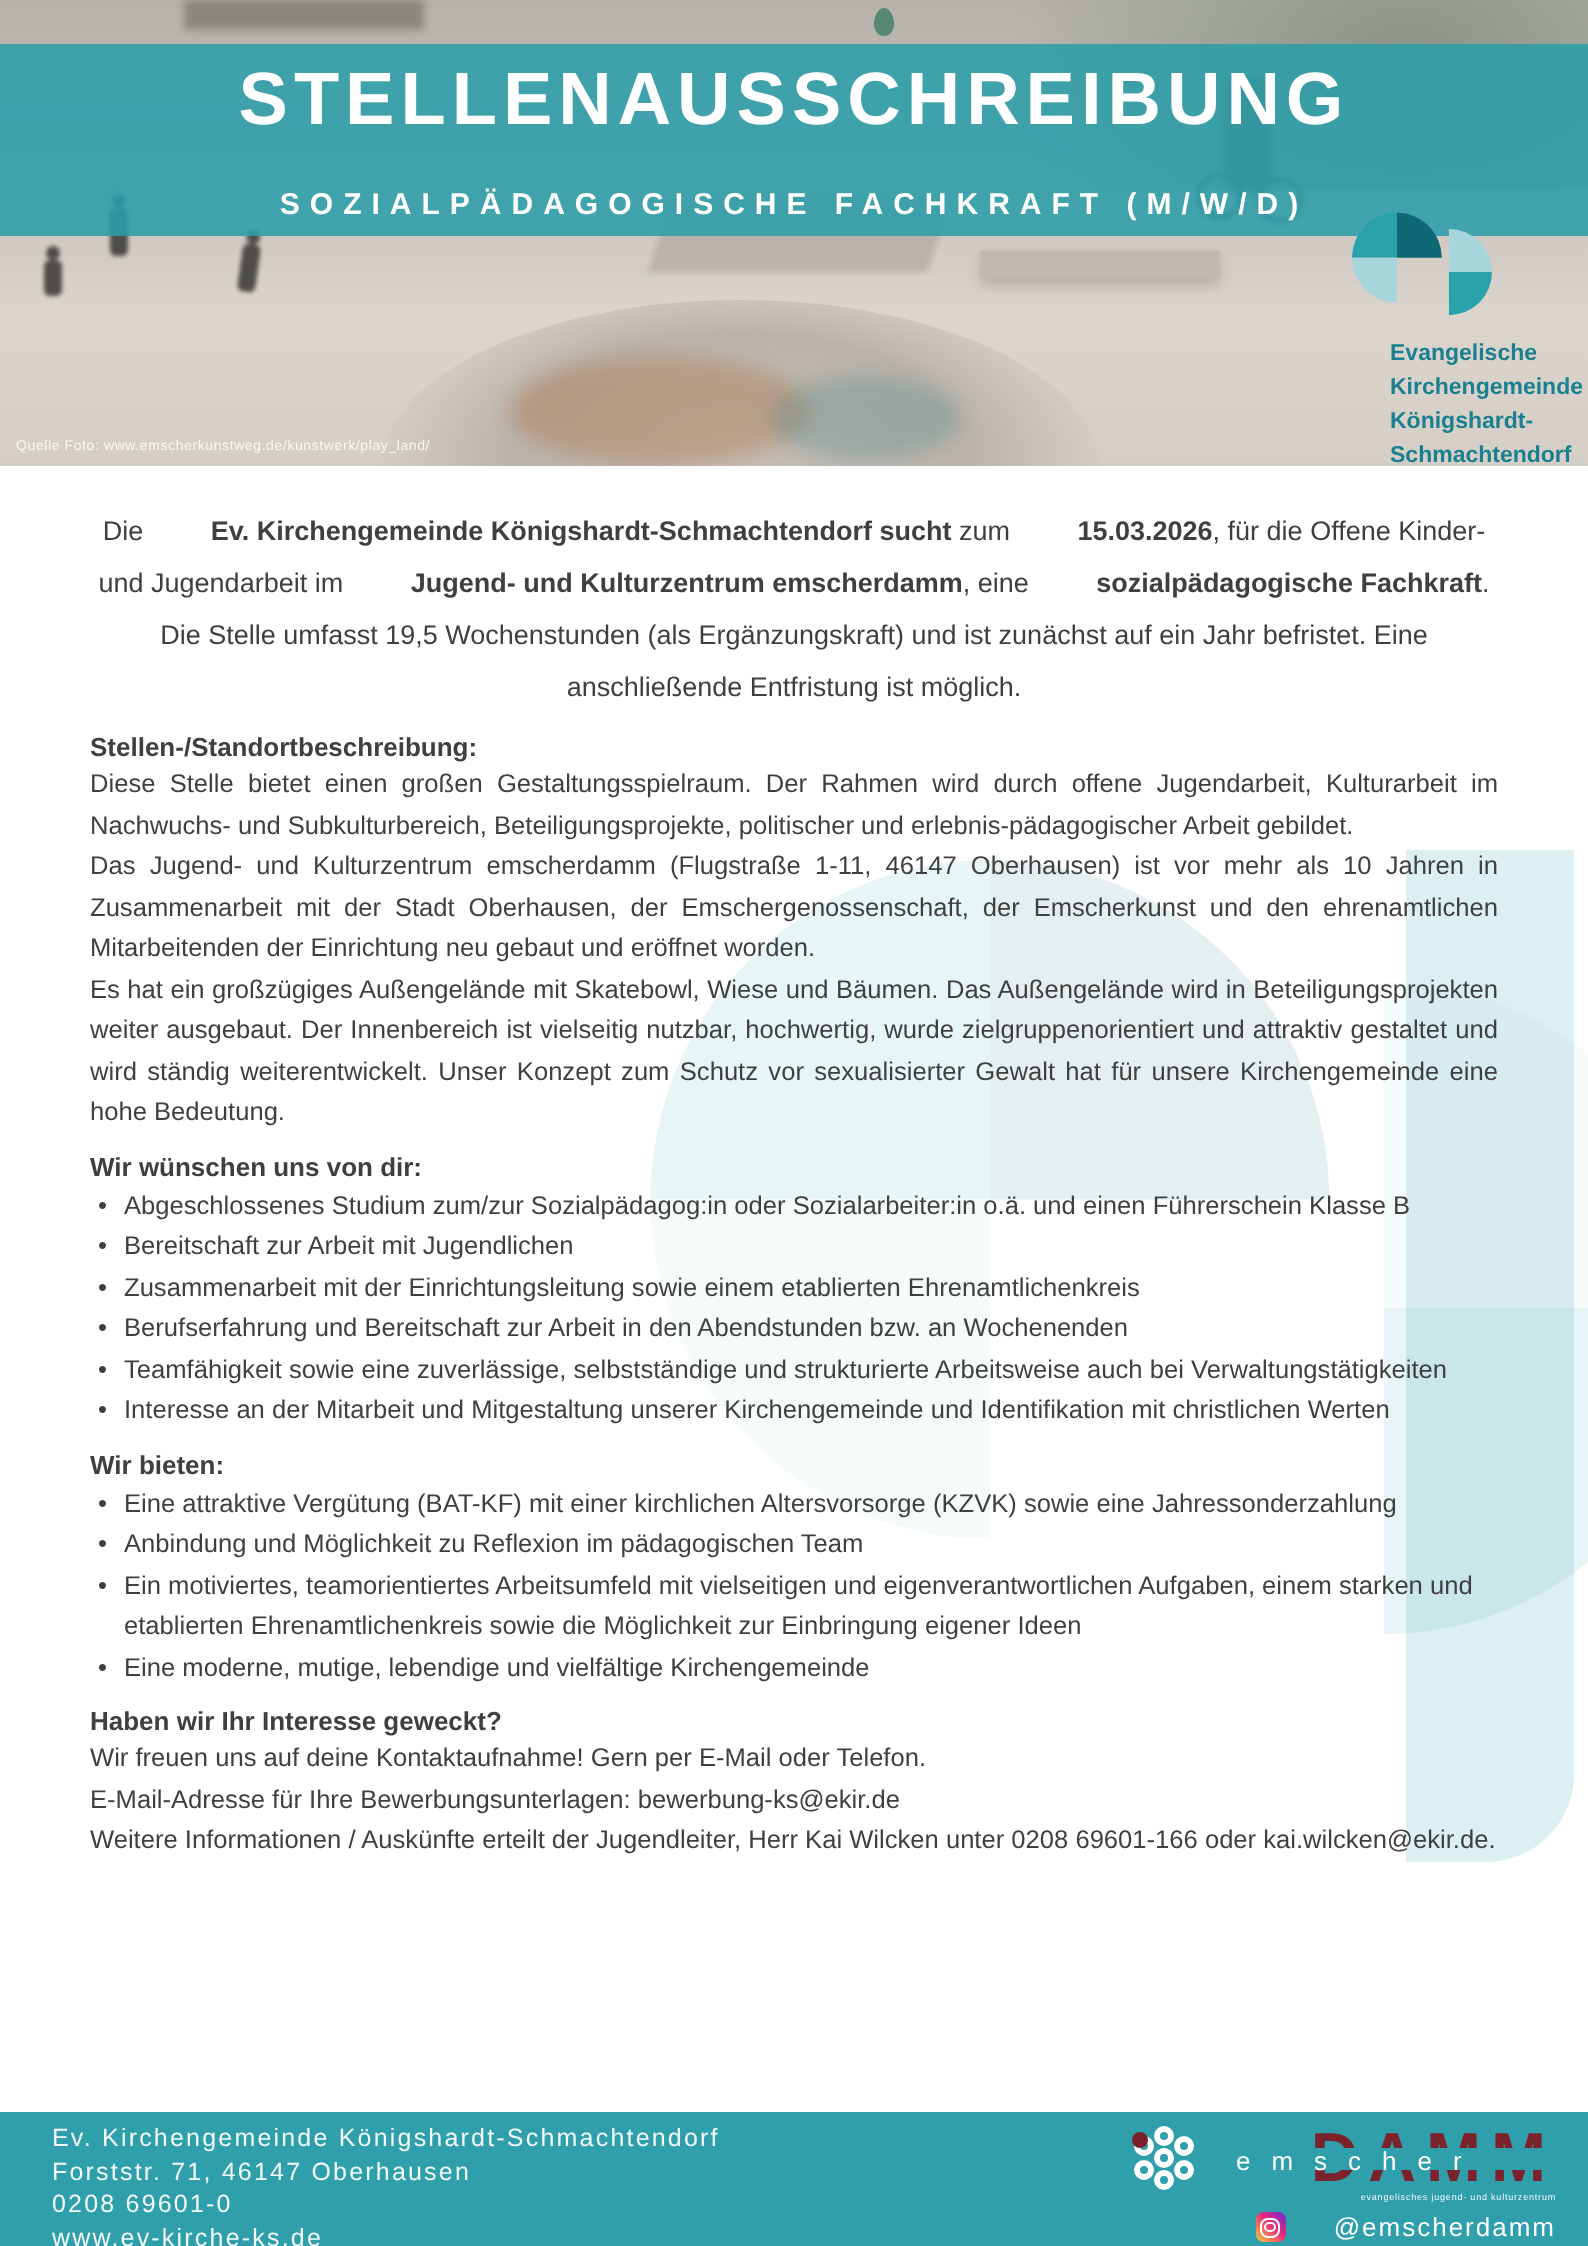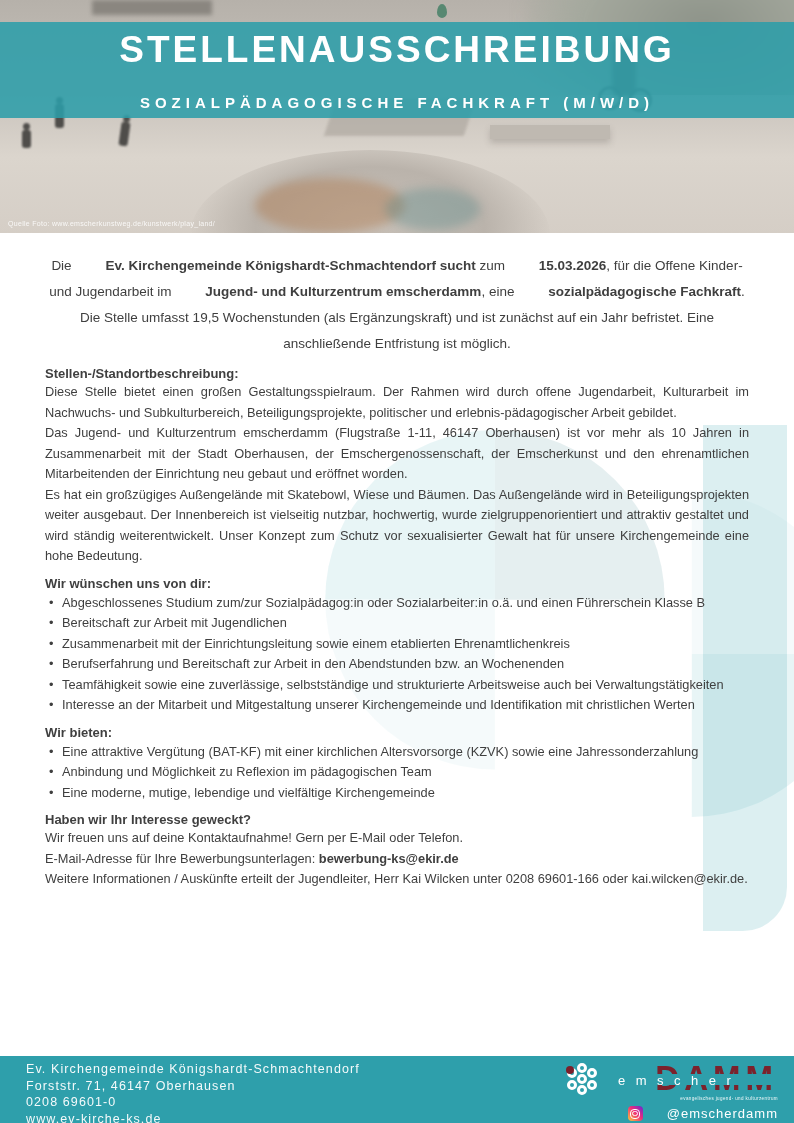--- a/index.html
+++ b/index.html
@@ -46,21 +46,21 @@
   
   .content { position:relative; z-index:1; padding:0 45px; }
   .intro { text-align:center; font-size:13.5px; line-height:26px; margin:20px 4px 6px; }
   .b { font-weight:bold;margin-left:30px; }
   h2 { font-size:13px; font-weight:bold; margin:9px 0 1px; }
   p.just { font-size:12.8px; line-height:20.5px; text-align:justify; }
   ul { list-style:none; margin:2px 0 7px; }
   li { position:relative; font-size:12.8px; line-height:20.5px; padding-left:17px; }
   li::before { content:"•"; position:absolute; left:4px; top:0; }
   .contact p { font-size:12.8px; line-height:20.5px; }
-  .email { font-weight:bold; }
+  .email { font-weight:normal; }
   
   footer { position:absolute; left:0; bottom:0; width:100%; height:67px; background:#2e9fab;
            color:#fff; display:flex; justify-content:space-between; padding:5px 10px 4px 26px; z-index:2; }
   .addr div { font-size:12.5px; letter-spacing:1.1px; line-height:16.5px; color:rgba(255,255,255,.95); }
   .foot-right { display:flex; flex-direction:column; align-items:flex-end; padding-right:6px; }
   .brand-row { display:flex; align-items:center; gap:14px; }
   .flower { position:relative; width:38px; height:38px; }
   .flower i { position:absolute; width:10px; height:10px; border:3px solid #fff; border-radius:50%; background:transparent; }
   .fl-c  { left:11px; top:11px; } .fl-t  { left:11px; top:0; }  .fl-b  { left:11px; top:22px; }
   .fl-tr { left:21px; top:5px; }  .fl-br { left:21px; top:17px; }
@@ -102,20 +102,35 @@
     <div class="ph-wheel w1"></div>
     <div class="ph-wheel w2"></div>
 
     <div class="banner">
       <div class="title">STELLENAUSSCHREIBUNG</div>
       <div class="subtitle">SOZIALPÄDAGOGISCHE FACHKRAFT (M/W/D)</div>
     </div>
 
     <div class="credit">Quelle Foto: www.emscherkunstweg.de/kunstwerk/play_land/</div>
 
+    <div class="church-logo">
+      <svg width="70" height="52" viewBox="0 0 78 57">
+        <path d="M25,0 A25,25 0 0 0 0,25 L25,25 Z" fill="#2AA2AE"></path>
+        <path d="M25,0 A25,25 0 0 1 50,25 L25,25 Z" fill="#0E6875"></path>
+        <path d="M0,25 A25,25 0 0 0 25,50 L25,25 Z" fill="#A6D6DB"></path>
+        <path d="M54,9 A24,24 0 0 1 78,33 L54,33 Z" fill="#A6D6DB"></path>
+        <path d="M78,33 A24,24 0 0 1 54,57 L54,33 Z" fill="#2AA2AE"></path>
+      </svg>
+      <div class="church-logo-text">
+        <div>Evangelische</div>
+        <div>Kirchengemeinde</div>
+        <div>Königshardt-</div>
+        <div>Schmachtendorf</div>
+      </div>
+    </div>
   </header>
 
   <div class="wm-strip"></div>
   <div class="watermark">
     <svg width="530" height="387" viewBox="0 0 78 57">
       <path d="M25,0 A25,25 0 0 0 0,25 L25,25 Z" fill="#2AA2AE"></path>
       <path d="M25,0 A25,25 0 0 1 50,25 L25,25 Z" fill="#0E6875"></path>
       <path d="M0,25 A25,25 0 0 0 25,50 L25,25 Z" fill="#A6D6DB"></path>
       <path d="M54,9 A24,24 0 0 1 78,33 L54,33 Z" fill="#A6D6DB"></path>
       <path d="M78,33 A24,24 0 0 1 54,57 L54,33 Z" fill="#2AA2AE"></path>
@@ -138,20 +153,21 @@
       <li>Zusammenarbeit mit der Einrichtungsleitung sowie einem etablierten Ehrenamtlichenkreis</li>
       <li>Berufserfahrung und Bereitschaft zur Arbeit in den Abendstunden bzw. an Wochenenden</li>
       <li>Teamfähigkeit sowie eine zuverlässige, selbstständige und strukturierte Arbeitsweise auch bei Verwaltungstätigkeiten</li>
       <li>Interesse an der Mitarbeit und Mitgestaltung unserer Kirchengemeinde und Identifikation mit christlichen Werten</li>
     </ul>
 
     <h2>Wir bieten:</h2>
     <ul>
       <li>Eine attraktive Vergütung (BAT-KF) mit einer kirchlichen Altersvorsorge (KZVK) sowie eine Jahressonderzahlung</li>
       <li>Anbindung und Möglichkeit zu Reflexion im pädagogischen Team</li>
+      <li>Ein motiviertes, teamorientiertes Arbeitsumfeld mit vielseitigen und eigenverantwortlichen Aufgaben, einem starken und etablierten Ehrenamtlichenkreis sowie die Möglichkeit zur Einbringung eigener Ideen</li>
       <li>Eine moderne, mutige, lebendige und vielfältige Kirchengemeinde</li>
     </ul>
 
     <div class="contact">
       <h2>Haben wir Ihr Interesse geweckt?</h2>
       <p>Wir freuen uns auf deine Kontaktaufnahme! Gern per E-Mail oder Telefon.</p>
       <p><span>E-Mail-Adresse für Ihre Bewerbungsunterlagen: </span><span class="email">bewerbung-ks@ekir.de</span></p>
       <p><span>Weitere Informationen / Auskünfte erteilt der Jugendleiter, Herr Kai Wilcken unter 0208 69601-166 oder </span><span>kai.wilcken@ekir.de</span><span>.</span></p>
     </div>
   </main>

